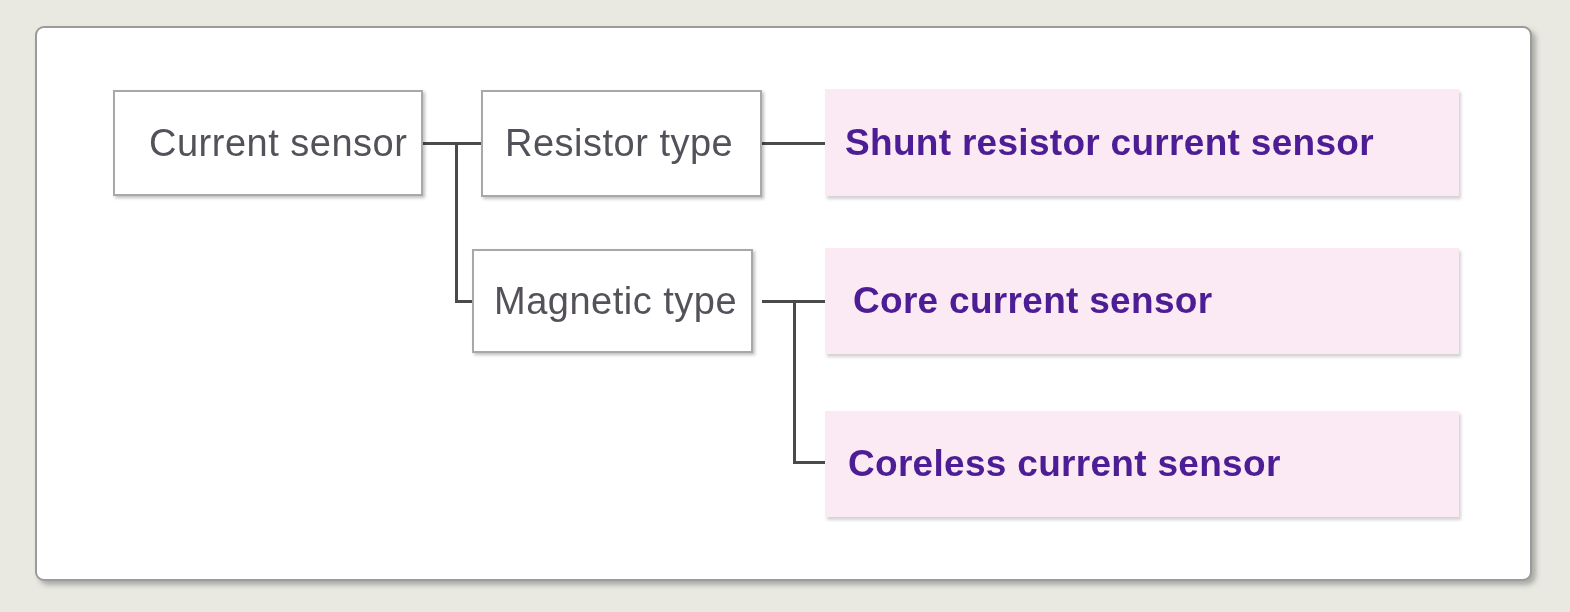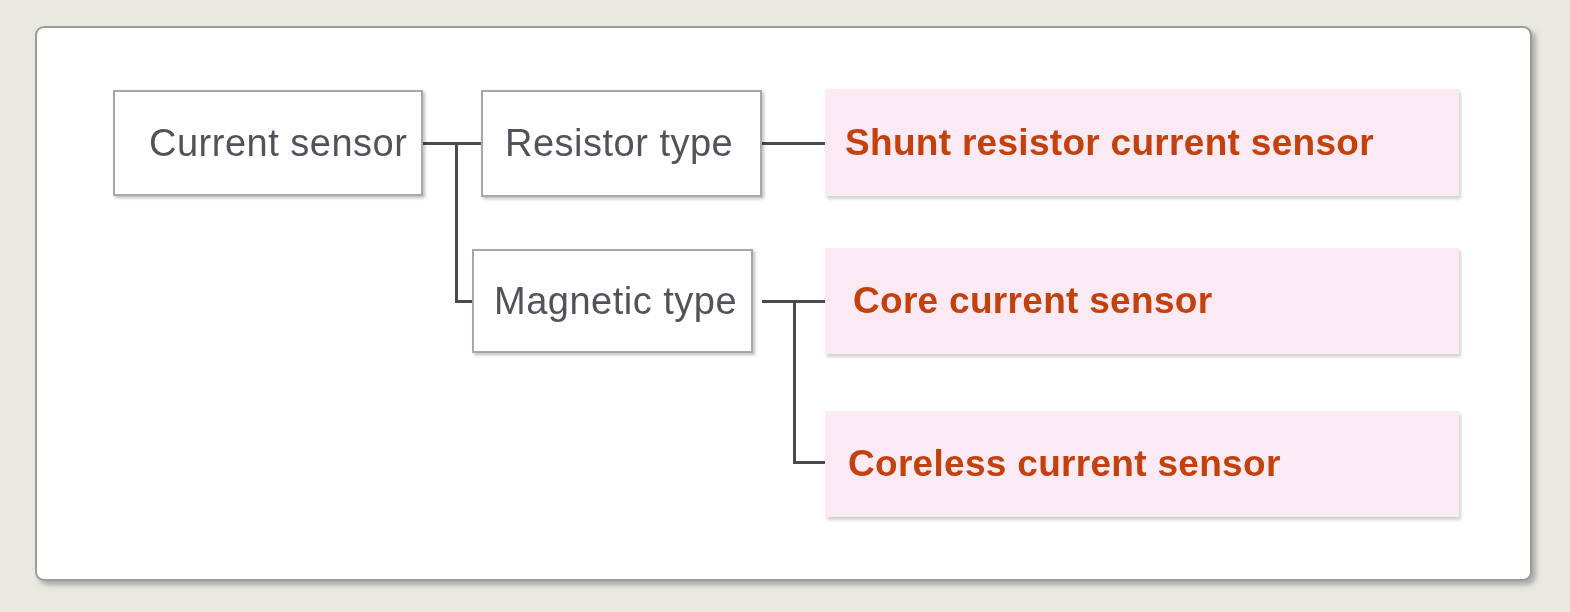--- a/index.html
+++ b/index.html
@@ -41,21 +41,21 @@
     box-shadow: 2px 2px 3px rgba(0,0,0,0.25);
     color: #55515a;
     font-size: 38px;
     font-weight: 400;
     letter-spacing: 0.5px;
   }
   .node.highlight {
     background: #fbe9f4;
     border: none;
     box-shadow: 2px 3px 3px rgba(0,0,0,0.18);
-    color: #c2410c;
+    color: #4c1d95;
     font-size: 37px;
     font-weight: 700;
     letter-spacing: 0.3px;
   }
   .connector {
     position: absolute;
     background: #4a4a4d;
   }
   
   #n-current   { left: 113px; top:  90px; width: 310px; height: 106px; padding-left: 34px; }

